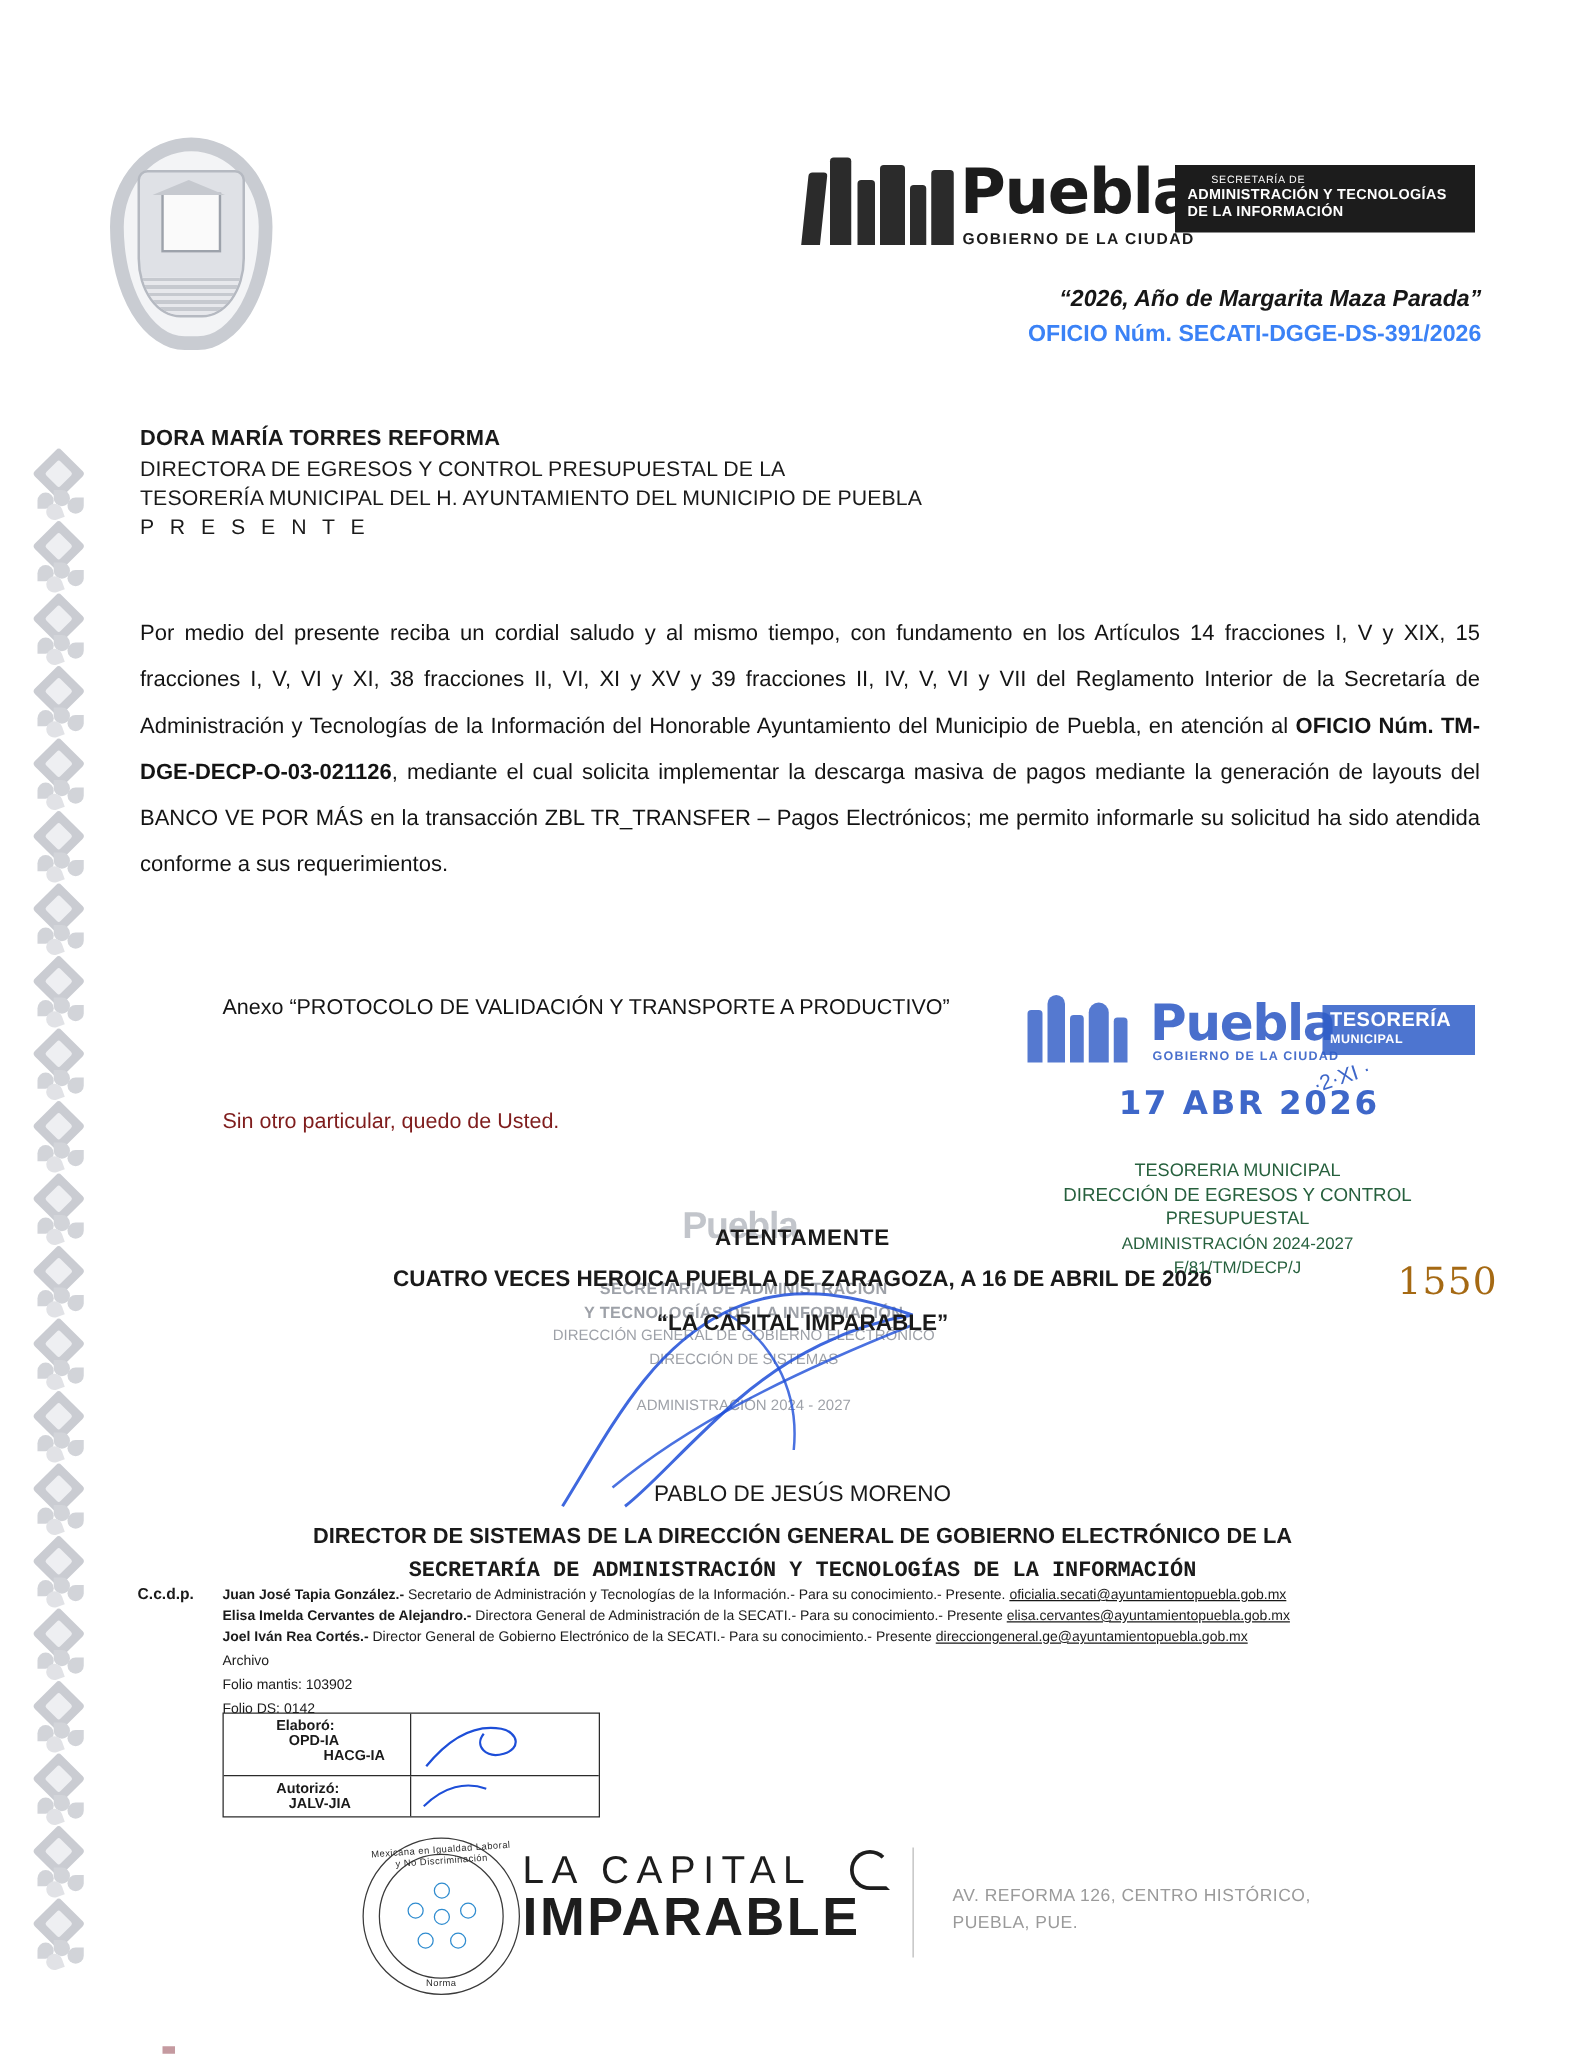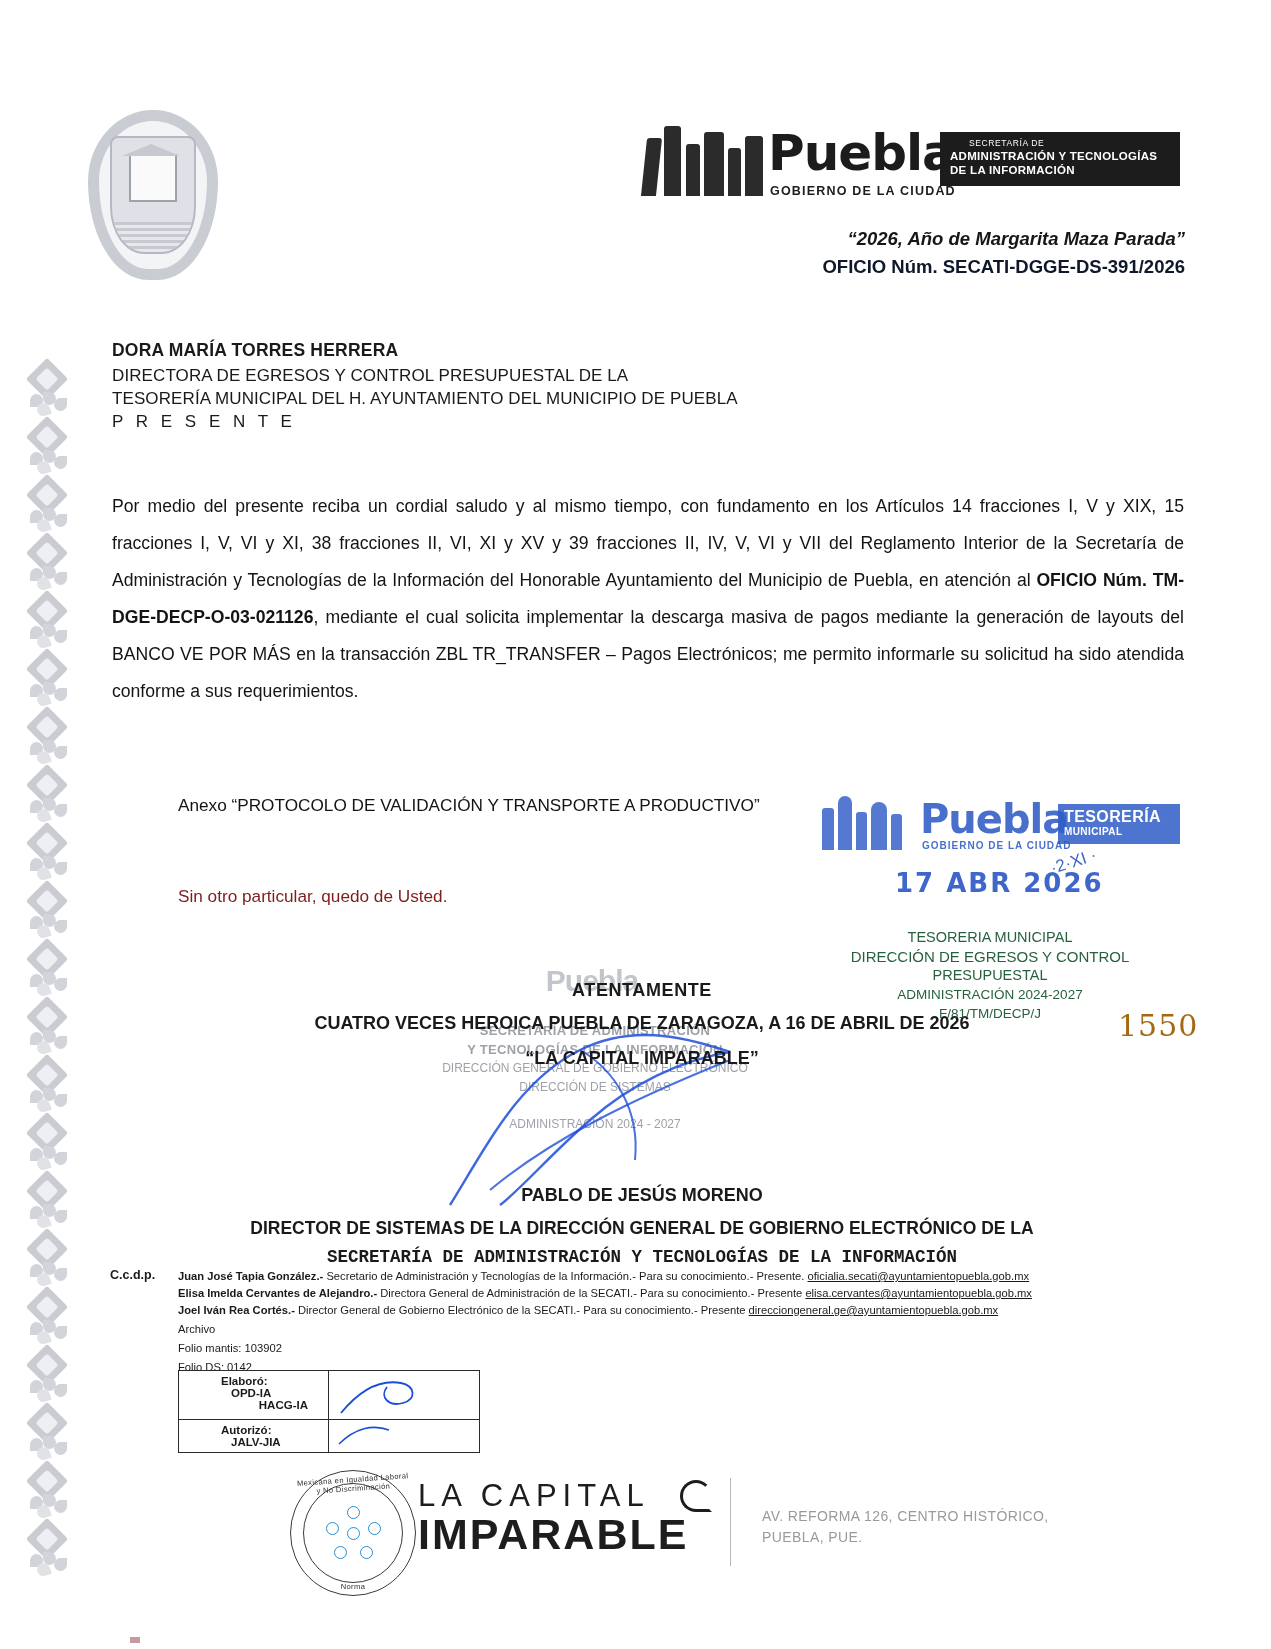--- a/index.html
+++ b/index.html
@@ -211,21 +211,21 @@
     font-weight: bold;
     color: #161616;
     text-align: right;
   }
   .oficio-num {
     position: absolute;
     right: 86px;
     top: 256px;
     font-size: 18.5px;
     font-weight: bold;
-    color: #0f172a;
+    color: #3b82f6;
     text-align: right;
   }
 
   
   .addressee {
     position: absolute;
     left: 112px;
     top: 340px;
     width: 760px;
   }
@@ -292,21 +292,21 @@
     font-weight: bold;
     margin-top: 12px;
   }
   .sig .motto {
     font-size: 18px;
     font-weight: bold;
     margin-top: 14px;
   }
   .sig .signer {
     font-size: 18px;
-    font-weight: bold;
+    font-weight: normal;
     margin-top: 116px;
   }
   .sig .role1 {
     font-size: 17.5px;
     font-weight: bold;
     margin-top: 12px;
   }
   .sig .role2 {
     font-size: 17.5px;
     font-weight: bold;
@@ -849,21 +849,21 @@
       <div class="l1">SECRETARÍA DE</div>
       <div class="l2">ADMINISTRACIÓN Y TECNOLOGÍAS</div>
       <div class="l3">DE LA INFORMACIÓN</div>
     </div>
   </div>
 
   <div class="year-motto">“2026, Año de Margarita Maza Parada”</div>
   <div class="oficio-num">OFICIO Núm. SECATI-DGGE-DS-391/2026</div>
 
   <div class="addressee">
-    <div class="name">DORA MARÍA TORRES HERRERA</div>
+    <div class="name">DORA MARÍA TORRES REFORMA</div>
     <div class="line">DIRECTORA DE EGRESOS Y CONTROL PRESUPUESTAL DE LA</div>
     <div class="line">TESORERÍA MUNICIPAL DEL H. AYUNTAMIENTO DEL MUNICIPIO DE PUEBLA</div>
     <div class="presente">P R E S E N T E</div>
   </div>
 
   <div class="body-text">
     <span>Por medio del presente reciba un cordial saludo y al mismo tiempo, con fundamento en los Artículos 14 fracciones I, V y XIX, 15 fracciones I, V, VI y XI, 38 fracciones II, VI, XI y XV y 39 fracciones II, IV, V, VI y VII del Reglamento Interior de la Secretaría de Administración y Tecnologías de la Información del Honorable Ayuntamiento del Municipio de Puebla, en atención al </span><b>OFICIO Núm. TM-DGE-DECP-O-03-021126</b><span>, mediante el cual solicita implementar la descarga masiva de pagos mediante la generación de layouts del BANCO VE POR MÁS en la transacción ZBL TR_TRANSFER – Pagos Electrónicos; me permito informarle su solicitud ha sido atendida conforme a sus requerimientos.</span>
   </div>
 
   <div class="anexo">Anexo “PROTOCOLO DE VALIDACIÓN Y TRANSPORTE A PRODUCTIVO”</div>

